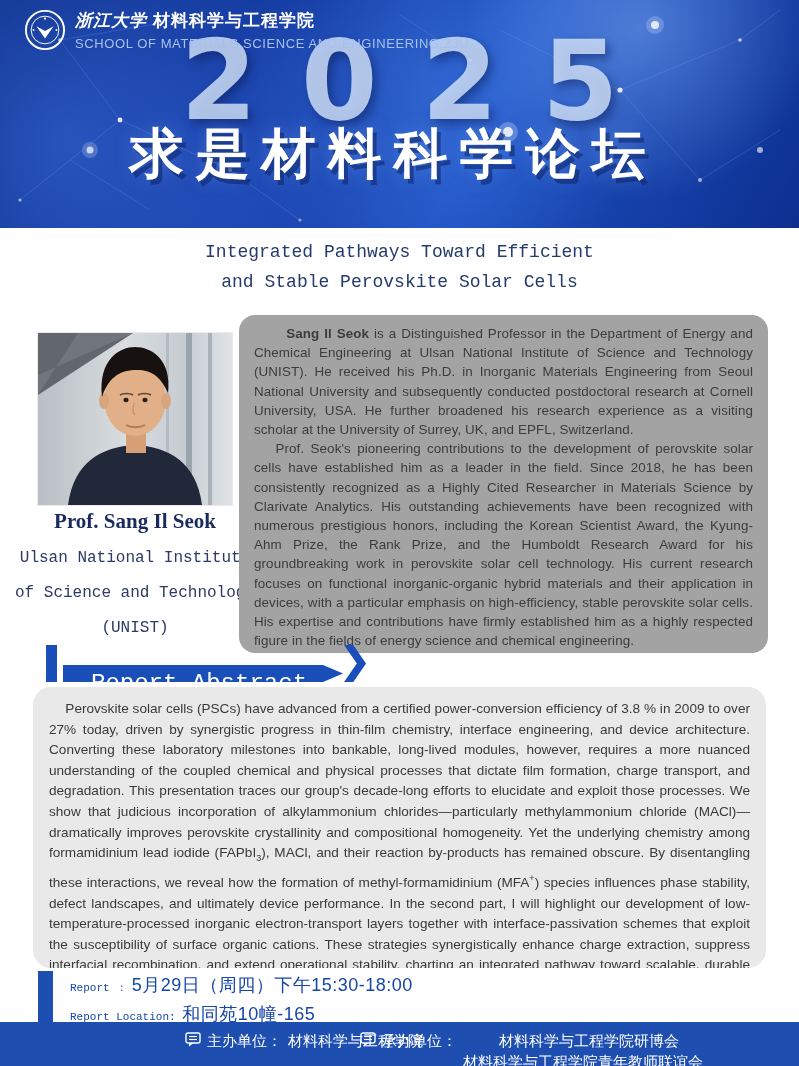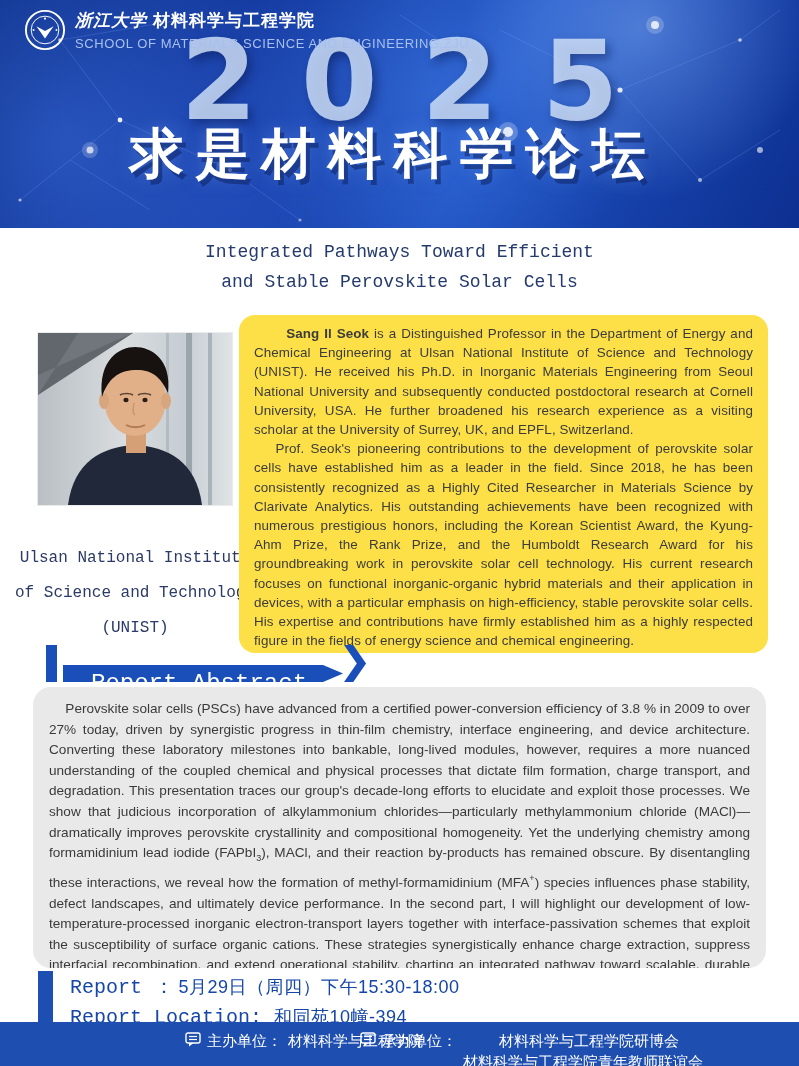--- a/index.html
+++ b/index.html
@@ -34,21 +34,21 @@
 
   
   .photo{position:absolute;left:38px;top:333px;width:194px;height:172px;overflow:hidden;
          box-shadow:0 0 0 1px rgba(0,0,0,.08);}
   .speaker-name{position:absolute;left:10px;top:509px;width:250px;text-align:center;
          font-family:"Liberation Serif",serif;font-weight:bold;font-size:21px;color:#1a2a5c;}
   .affiliation{position:absolute;left:0px;top:541px;width:270px;text-align:center;
          font-family:"Liberation Mono",monospace;font-size:16px;line-height:35px;color:#2b3a66;}
 
   .bio-box{position:absolute;left:239px;top:315px;width:529px;height:338px;box-sizing:border-box;
-         background:#fde047;border-radius:16px;padding:9px 15px 0 15px;overflow:hidden;}
+         background:#a3a3a3;border-radius:16px;padding:9px 15px 0 15px;overflow:hidden;}
   .bio-box p{margin:0;font-size:13.4px;line-height:19.2px;color:#3c3c3c;text-align:justify;letter-spacing:.1px;}
   .bio-p1{text-indent:2.4em;}
   .bio-p2{text-indent:1.6em;}
   .bio-lead{font-weight:bold;}
 
   
   .abstract-banner{position:absolute;left:46px;top:645px;display:flex;align-items:stretch;height:37px;}
   .banner-bar{width:11px;background:#1a4fba;margin-right:6px;}
   .banner-main{background:#1a4fba;color:#fff;font-family:"Liberation Mono",monospace;font-size:24px;
         line-height:37px;padding:0 36px 0 28px;
@@ -60,21 +60,21 @@
   .abstract-box{position:absolute;left:33px;top:687px;width:733px;height:281px;box-sizing:border-box;
         background:#e9e9e9;border-radius:18px;padding:12px 16px 0 16px;overflow:hidden;}
   .abstract-box p{margin:0;font-size:13.6px;line-height:20.6px;color:#3a3a3a;text-align:justify;text-indent:1.2em;}
   .abstract-box sub{font-size:9px;}
   .abstract-box sup{font-size:9px;}
 
   
   .schedule-bar{position:absolute;left:38px;top:971px;width:15px;height:56px;background:#1d4fb2;}
   .schedule{position:absolute;left:70px;top:973px;color:#1646a8;}
   .sched-line{margin-bottom:5px;white-space:nowrap;}
-  .sched-label{font-family:"Liberation Mono",monospace;font-size:20px;}
+  .sched-label{font-family:"Liberation Mono",monospace;font-size:11px;}
   .sched-value{font-weight:normal;font-size:18px;letter-spacing:.5px;}
 
   
   .footer{position:absolute;left:0;bottom:0;width:799px;height:44px;background:#1d4eb0;}
   .footer-group{position:absolute;display:flex;align-items:flex-start;gap:6px;color:#fff;font-size:15px;}
   .footer-host{left:185px;top:8px;}
   .footer-org{left:360px;top:8px;}
   .bubble-icon{margin-top:2px;flex:0 0 auto;}
   .org-values{display:flex;flex-direction:column;line-height:21px;}
   .org-line1{padding-left:36px;}
@@ -174,20 +174,21 @@
       <path d="M64,64 C60,26 82,14 97,14 C113,14 134,26 130,60 C122,42 112,36 96,37 C80,38 70,46 64,64 Z" fill="#17120f"></path>
       <path d="M82,62 C85,60 92,60 95,62" stroke="#5a4636" stroke-width="1.6" fill="none"></path>
       <path d="M100,62 C103,60 110,60 113,62" stroke="#5a4636" stroke-width="1.6" fill="none"></path>
       <ellipse cx="88" cy="67" rx="2.6" ry="2.2" fill="#2a1d14"></ellipse>
       <ellipse cx="107" cy="67" rx="2.6" ry="2.2" fill="#2a1d14"></ellipse>
       <path d="M96,70 C95,76 94,80 97,82" stroke="#c79670" stroke-width="1.4" fill="none"></path>
       <path d="M88,92 C93,95 102,95 107,92" stroke="#b07a56" stroke-width="1.8" fill="none"></path>
     </svg>
   </div>
 
+  <div class="speaker-name">Prof. Sang Il Seok</div>
   <div class="affiliation">
     <div>Ulsan National Institute</div>
     <div>of Science and Technology</div>
     <div>(UNIST)</div>
   </div>
 
   <div class="bio-box">
     <p class="bio-p1"><span class="bio-lead">Sang Il Seok</span><span> is a Distinguished Professor in the Department of Energy and Chemical Engineering at Ulsan National Institute of Science and Technology (UNIST). He received his Ph.D. in Inorganic Materials Engineering from Seoul National University and subsequently conducted postdoctoral research at Cornell University, USA. He further broadened his research experience as a visiting scholar at the University of Surrey, UK, and EPFL, Switzerland.</span></p>
     <p class="bio-p2">Prof. Seok's pioneering contributions to the development of perovskite solar cells have established him as a leader in the field. Since 2018, he has been consistently recognized as a Highly Cited Researcher in Materials Science by Clarivate Analytics. His outstanding achievements have been recognized with numerous prestigious honors, including the Korean Scientist Award, the Kyung-Ahm Prize, the Rank Prize, and the Humboldt Research Award for his groundbreaking work in perovskite solar cell technology. His current research focuses on functional inorganic-organic hybrid materials and their application in devices, with a particular emphasis on high-efficiency, stable perovskite solar cells. His expertise and contributions have firmly established him as a highly respected figure in the fields of energy science and chemical engineering.</p>
   </div>
@@ -203,21 +204,21 @@
   </div>
 
   <div class="schedule-bar"></div>
   <div class="schedule">
     <div class="sched-line">
       <span class="sched-label">Report ：</span>
       <span class="sched-value">5月29日（周四）下午15:30-18:00</span>
     </div>
     <div class="sched-line">
       <span class="sched-label">Report Location: </span>
-      <span class="sched-value">和同苑10幢-394</span>
+      <span class="sched-value">和同苑10幢-165</span>
     </div>
   </div>
 
   <div class="footer"></div>
   <div class="footer-group footer-host" style="position:absolute;left:185px;top:1030px;">
     <svg class="bubble-icon" width="16" height="15" viewBox="0 0 16 15" aria-hidden="true">
       <rect x="1" y="1" width="14" height="10" rx="2" fill="none" stroke="#ffffff" stroke-width="1.4"></rect>
       <line x1="4" y1="4.5" x2="12" y2="4.5" stroke="#ffffff" stroke-width="1.2"></line>
       <line x1="4" y1="7.5" x2="12" y2="7.5" stroke="#ffffff" stroke-width="1.2"></line>
       <path d="M4,11 L4,14.5 L8.5,11 Z" fill="#ffffff"></path>

